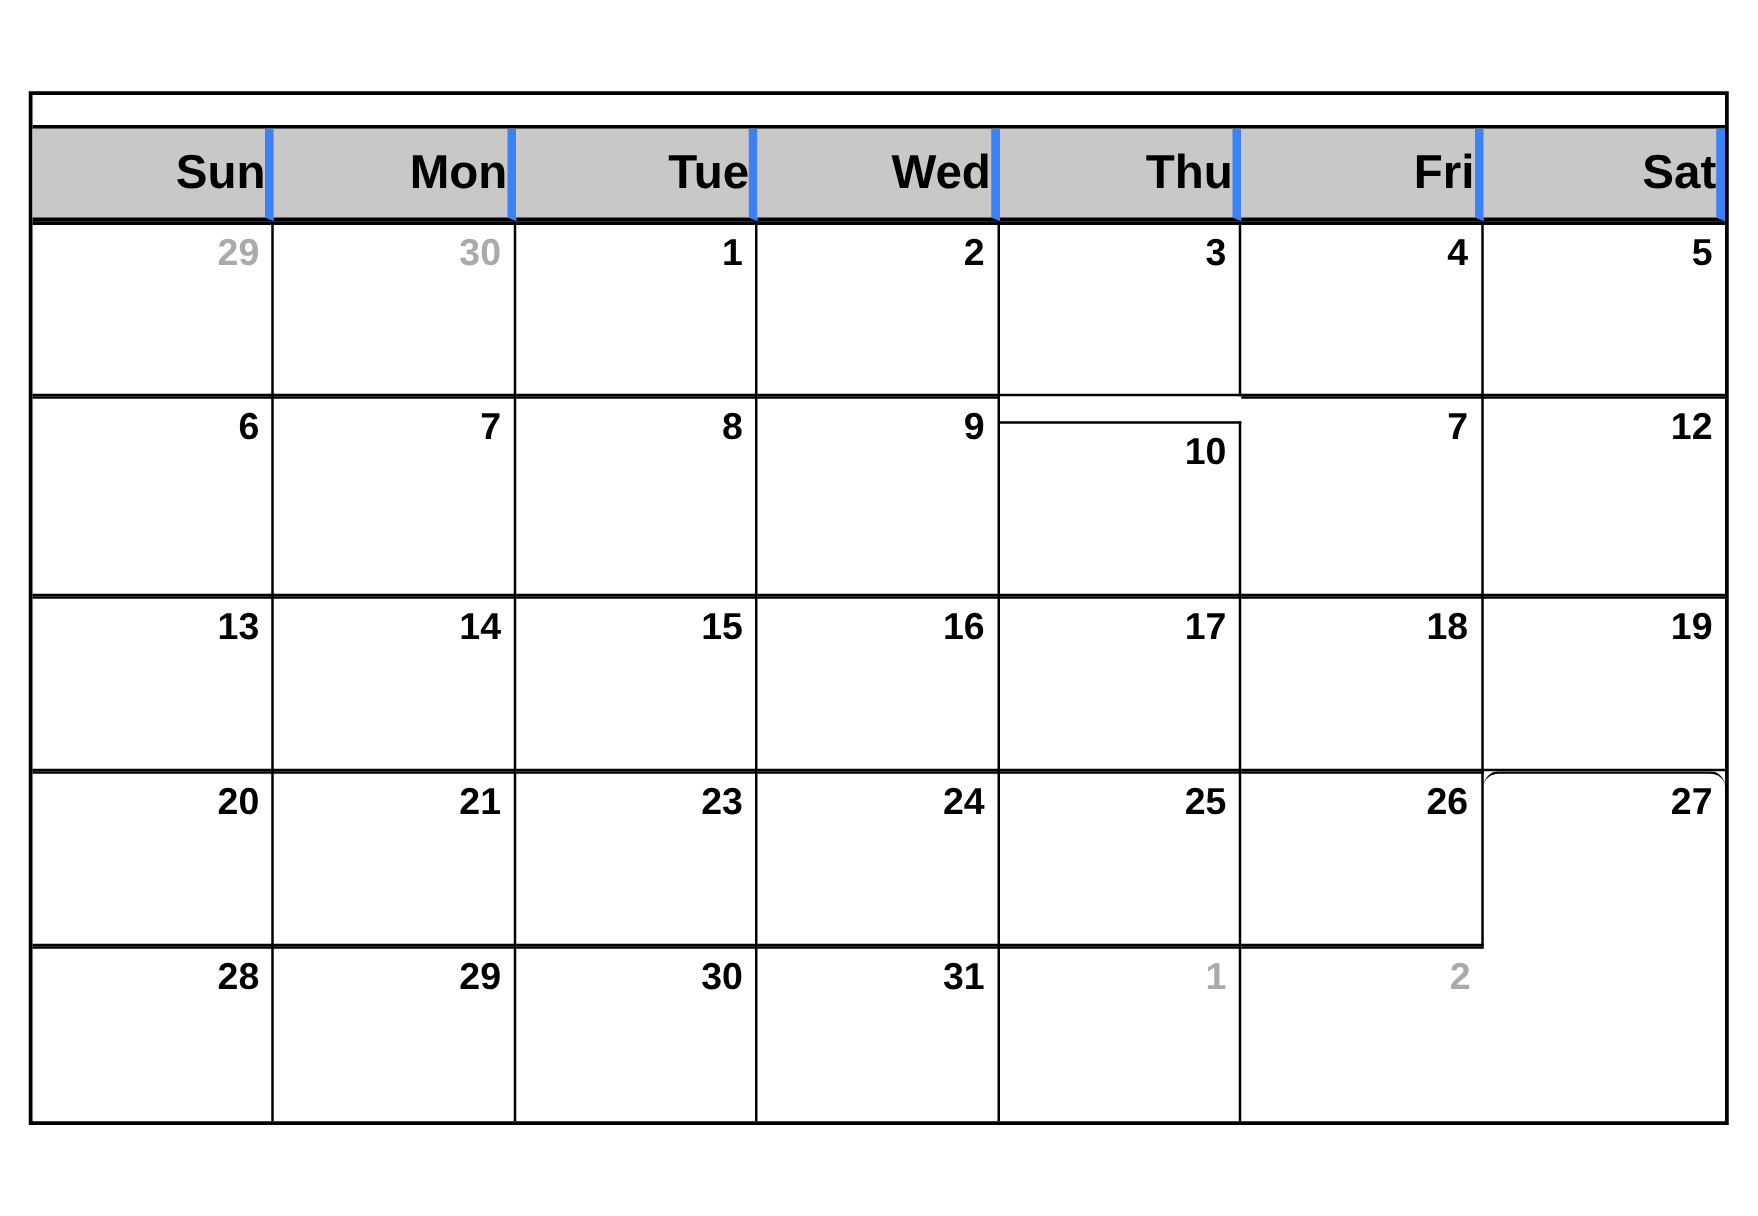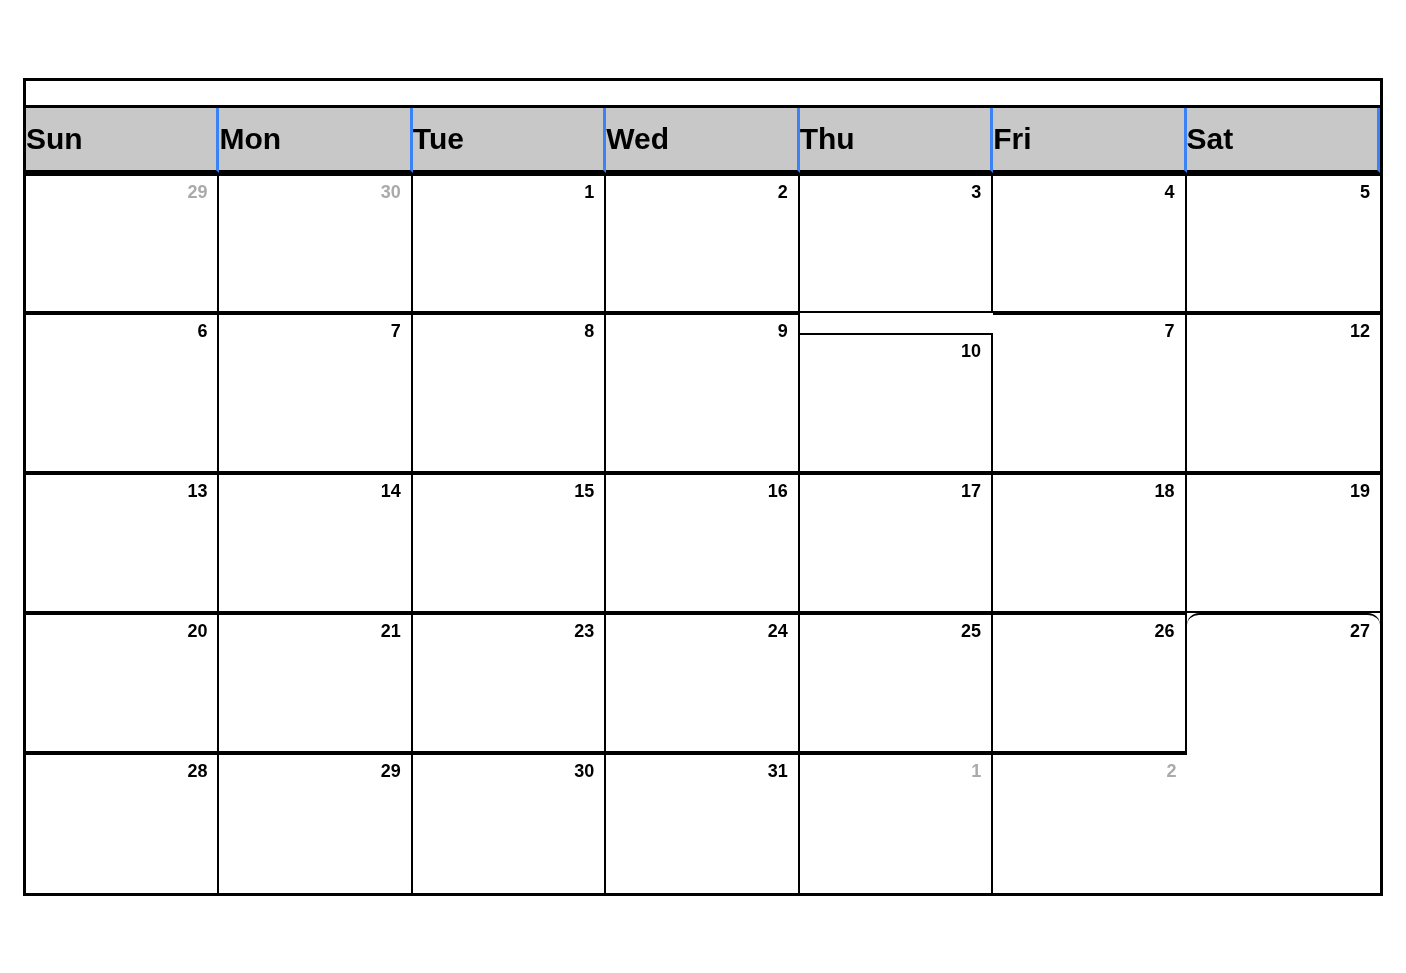--- a/index.html
+++ b/index.html
@@ -34,25 +34,25 @@
     }
 
     .calendar-grid {
       display: grid;
       grid-template-columns: repeat(7, 1fr);
       border-top: none;
     }
 
     .day-header {
       background: #c8c8c8;
-      text-align: left;
-      font-size: 30px;
+      text-align: right;
+      font-size: 38px;
       font-weight: 900;
       padding: 14px 0;
-      border-right: 3px solid #3b82f6;
+      border-right: 7px solid #3b82f6;
       border-bottom: 3px solid #000;
       font-family: Arial Black, Arial, sans-serif;
     }
 
     .day-header:last-child {
       border-right: none;
     }
 
     .day-cell {
       min-height: 140px;
@@ -65,21 +65,21 @@
 
     .day-cell:last-child {
       border-right: none;
     }
 
     .day-cell:nth-child(7n) {
       border-right: none;
     }
 
     .day-number {
-      font-size: 18px;
+      font-size: 30px;
       font-weight: 700;
       text-align: right;
       display: block;
       font-family: Arial, sans-serif;
     }
 
     .day-number.grayed {
       color: #aaa;
     }
   </style>

